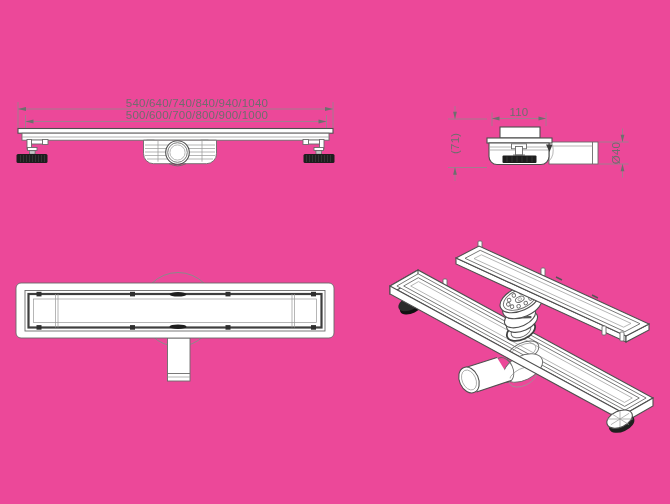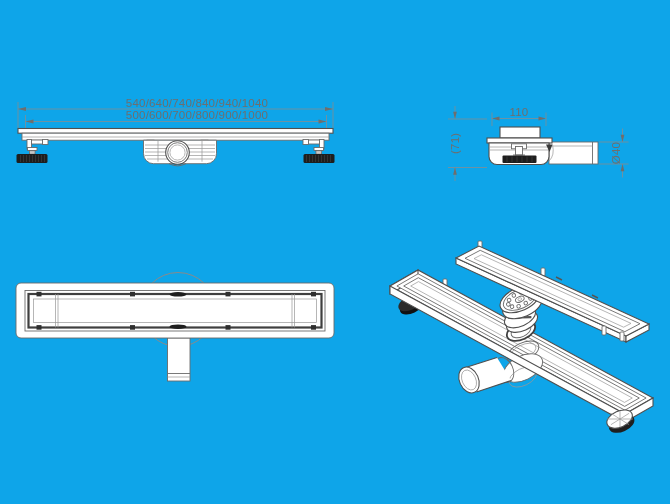--- a/index.html
+++ b/index.html
@@ -1,16 +1,16 @@
 <!DOCTYPE html>
 <html><head>
 <meta charset="utf-8">
 <style>
   html,body{margin:0;padding:0;background:#fff;}
-  .canvas{position:relative;width:670px;height:504px;background:#0ea5e9;overflow:hidden;
+  .canvas{position:relative;width:670px;height:504px;background:#ec4899;overflow:hidden;
           font-family:"Liberation Sans",sans-serif;}
   svg{display:block;}
   .s1 {stroke:#4f4f4f;stroke-width:1.1;fill:none;}
   .s1f{stroke:#4f4f4f;stroke-width:1.1;fill:#fff;}
   .s2 {stroke:#6a6a6a;stroke-width:0.9;fill:none;}
   .s2f{stroke:#6a6a6a;stroke-width:0.9;fill:#fff;}
   .s3 {stroke:#979797;stroke-width:0.7;fill:none;}
   .s3f{stroke:#979797;stroke-width:0.7;fill:#fff;}
   .dim{stroke:#8c8c8c;stroke-width:0.75;fill:none;}
   .arw{fill:#6e6e6e;stroke:none;}

